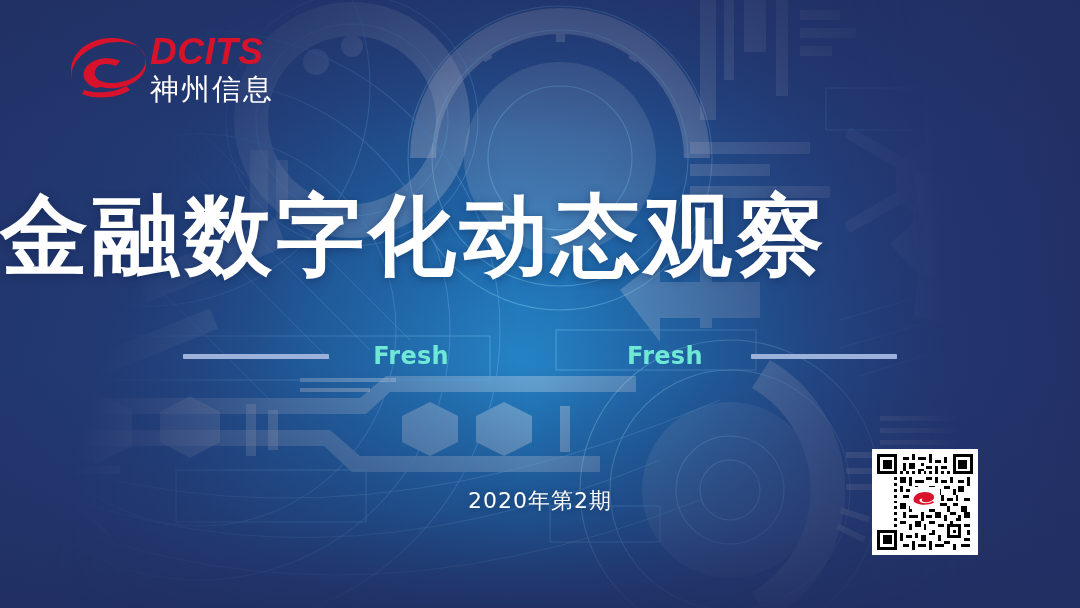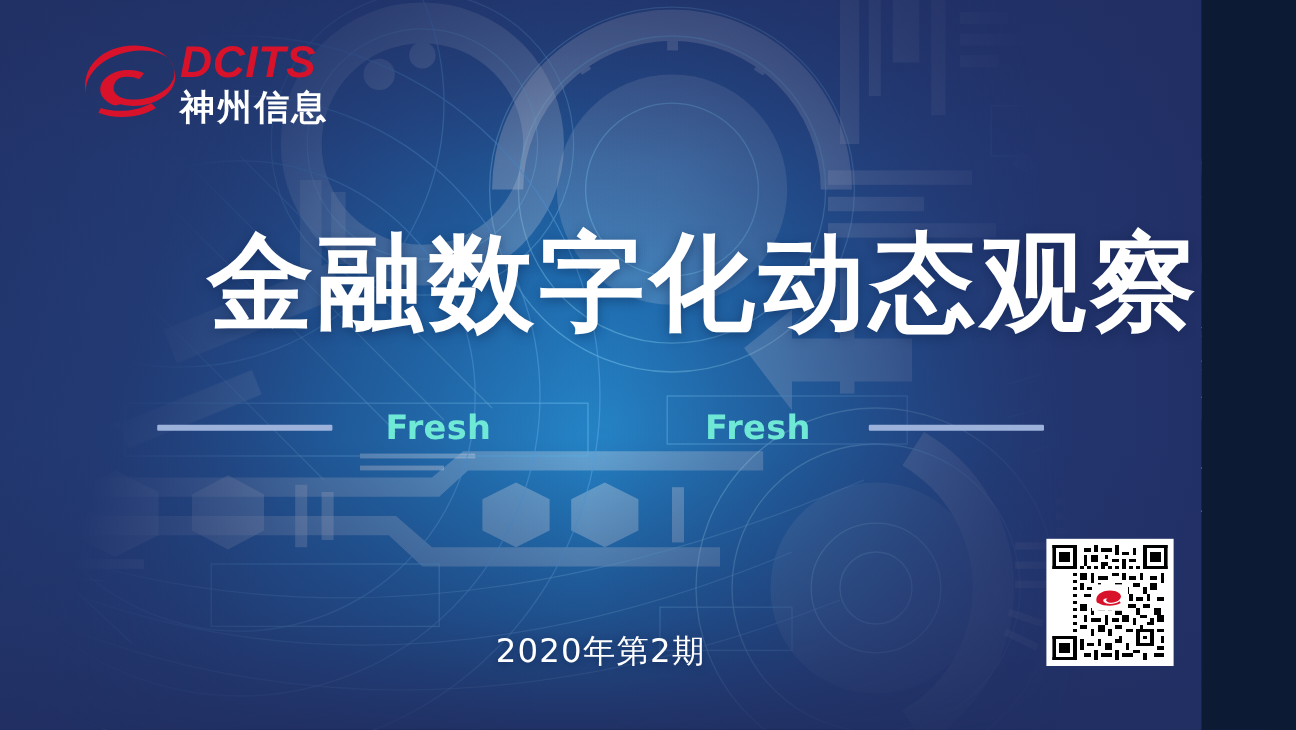--- a/index.html
+++ b/index.html
@@ -7,21 +7,21 @@
     margin: 0;
     padding: 0;
     background: #0d1a33;
   }
   body {
     font-family: "Liberation Sans", "DejaVu Sans", sans-serif;
   }
 
   .slide {
     position: relative;
-    width: 1001px;
+    width: 1080px;
     height: 608px;
     overflow: hidden;
     background: #1d2f63;
   }
 
   
   .bg-base {
     position: absolute;
     inset: 0;
     background:
@@ -80,44 +80,43 @@
     font-size: 37px;
     font-weight: bold;
     font-style: italic;
     letter-spacing: 0.5px;
     color: #d9122b;
     line-height: 40px;
     font-family: "Liberation Sans", "DejaVu Sans", sans-serif;
   }
   .logo-cn {
     font-size: 29px;
-    font-weight: bold;
+    font-weight: normal;
     color: #ffffff;
     letter-spacing: 2px;
     line-height: 32px;
     margin-top: 1px;
     font-family: "DejaVu Sans", "Liberation Sans", sans-serif;
   }
 
   
   .title {
     position: absolute;
     left: 0;
     right: 0;
     top: 186px;
-    text-align: right;
+    text-align: left;
     font-family: "DejaVu Sans", "Liberation Sans", sans-serif;
     font-size: 88px;
     font-weight: bold;
     color: #ffffff;
     letter-spacing: 4px;
     line-height: 100px;
     text-shadow: 0 2px 10px rgba(10,30,70,0.45);
     white-space: nowrap;
-    padding-left: 28px;
   }
 
   
   .tagline {
     position: absolute;
     left: 0;
     right: 0;
     top: 340px;
     height: 32px;
     display: flex;
@@ -126,43 +125,42 @@
   }
   .tag-rule {
     height: 5px;
     width: 146px;
     background: #9db2da;
     border-radius: 1px;
   }
   .tag-rule.left  { margin-right: 44px; }
   .tag-rule.right { margin-left: 48px; }
   .tag-word {
-    font-size: 28px;
+    font-size: 24px;
     font-weight: bold;
     color: #6fe8d6;
     letter-spacing: 0.3px;
     font-family: "DejaVu Sans", "Liberation Sans", sans-serif;
     white-space: nowrap;
   }
   .tag-gap-a { width: 90px; }
   .tag-gap-b { width: 88px; }
 
   
   .issue {
     position: absolute;
     left: 0;
     right: 0;
     top: 486px;
     text-align: center;
     font-family: "DejaVu Sans", "Liberation Sans", sans-serif;
-    font-size: 27px;
+    font-size: 22px;
     color: #ffffff;
     letter-spacing: 1px;
     text-shadow: 0 1px 6px rgba(10,30,70,0.5);
-    margin-top: 39px;
   }
 
   
   .qr {
     position: absolute;
     left: 872px;
     top: 449px;
     width: 106px;
     height: 106px;
     background: #ffffff;

